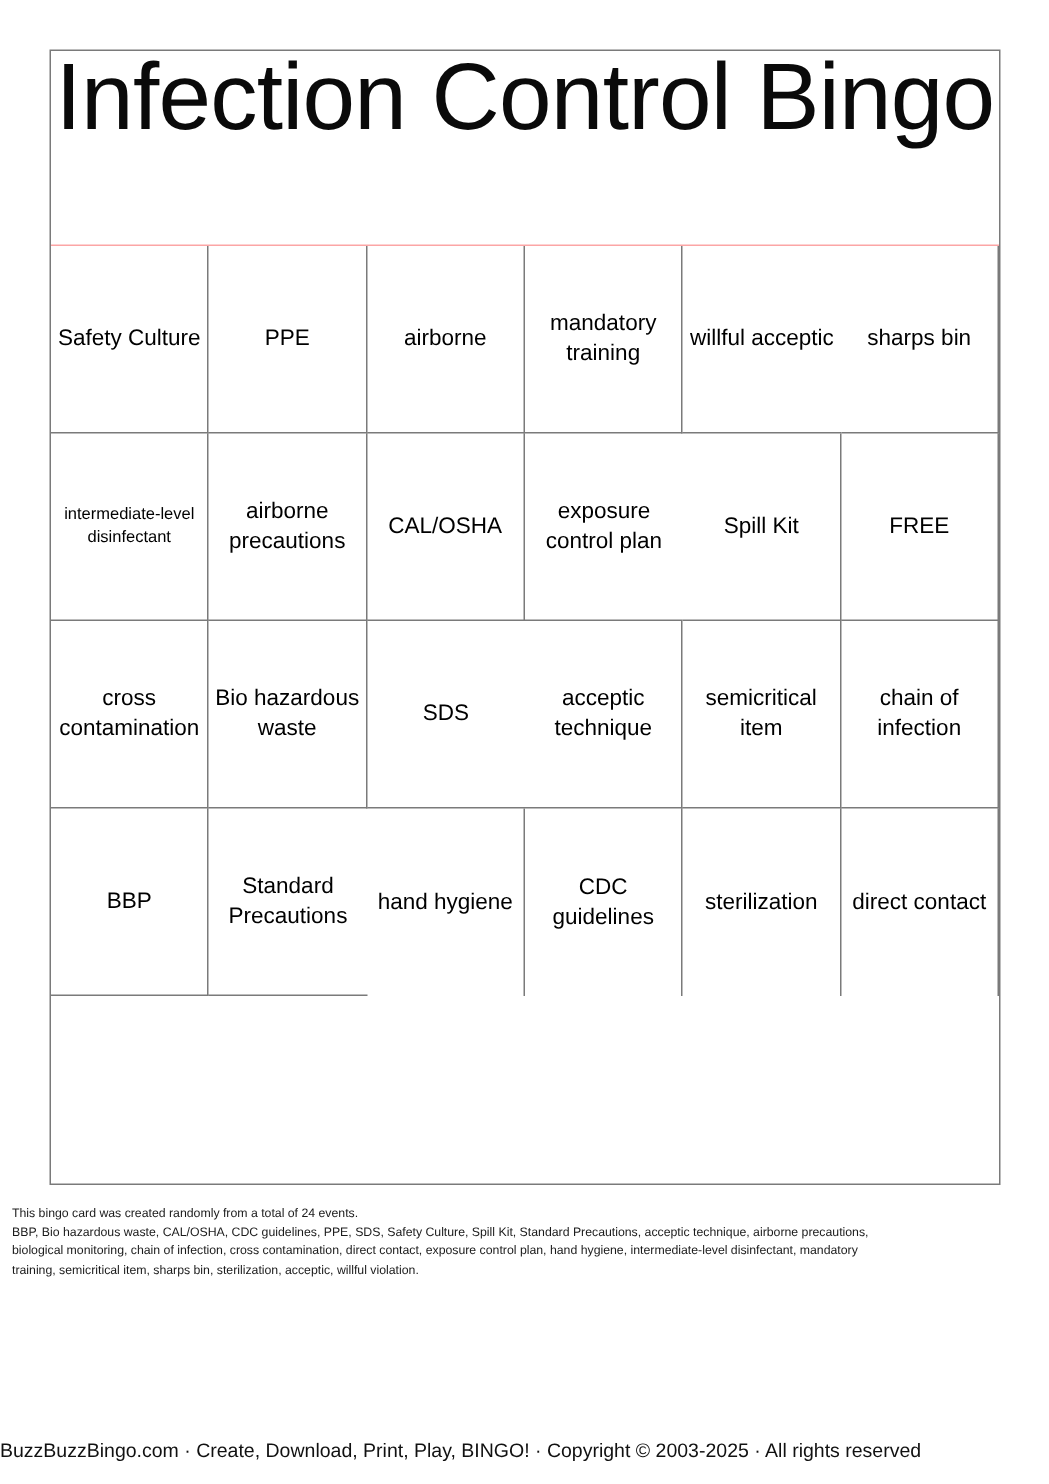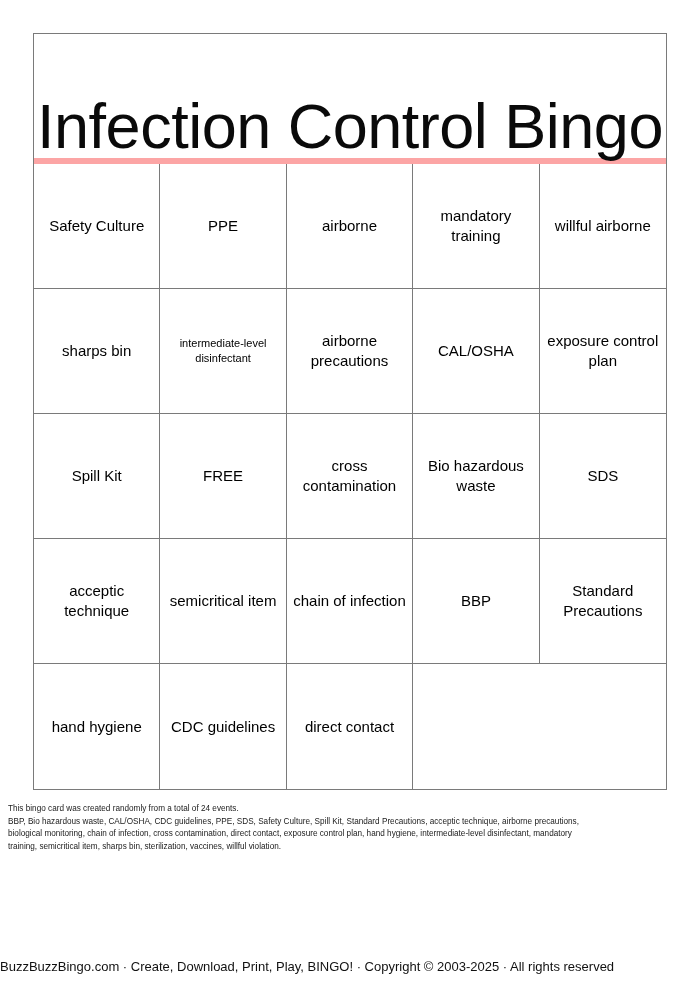--- a/index.html
+++ b/index.html
@@ -33,38 +33,38 @@
     width: 634px;
     height: 757px;
     border: 1px solid #7a7a7a;
     box-sizing: border-box;
     background: #ffffff;
   }
 
   .card-title-row {
     height: 130px;
     box-sizing: border-box;
-    border-bottom: 6px solid #fca5a5;
+    border-bottom: 1px solid #fca5a5;
     display: flex;
-    align-items: flex-end;
+    align-items: flex-start;
     justify-content: center;
   }
 
   .card-title {
     font-size: 63px;
     font-weight: 400;
     line-height: 1;
     letter-spacing: -0.5px;
     white-space: nowrap;
     color: #0a0a0a;
   }
 
   .grid {
     display: grid;
-    grid-template-columns: repeat(5, 1fr);
+    grid-template-columns: repeat(6, 1fr);
     grid-template-rows: repeat(5, 125px);
     height: 625px;
   }
 
   .cell {
     box-sizing: border-box;
     border-right: 1px solid #7a7a7a;
     border-bottom: 1px solid #7a7a7a;
     display: flex;
     align-items: center;
@@ -131,21 +131,21 @@
         <span class="cell-text">PPE</span>
       </div>
       <div class="cell">
         <span class="cell-text">airborne</span>
       </div>
       <div class="cell">
         <span class="cell-text">mandatory training</span>
       </div>
 
       <div class="cell">
-        <span class="cell-text">willful airborne</span>
+        <span class="cell-text">willful acceptic</span>
       </div>
       <div class="cell">
         <span class="cell-text">sharps bin</span>
       </div>
       <div class="cell">
         <span class="cell-text small">intermediate-level disinfectant</span>
       </div>
       <div class="cell">
         <span class="cell-text">airborne precautions</span>
       </div>
@@ -186,30 +186,33 @@
       </div>
 
       <div class="cell">
         <span class="cell-text">Standard Precautions</span>
       </div>
       <div class="cell">
         <span class="cell-text">hand hygiene</span>
       </div>
       <div class="cell">
         <span class="cell-text">CDC guidelines</span>
+      </div>
+      <div class="cell">
+        <span class="cell-text">sterilization</span>
       </div>
       <div class="cell">
         <span class="cell-text">direct contact</span>
       </div>
 
     </div>
   </div>
 
   <div class="fineprint">
     <p>This bingo card was created randomly from a total of 24 events.</p>
     <p>BBP, Bio hazardous waste, CAL/OSHA, CDC guidelines, PPE, SDS, Safety Culture, Spill Kit, Standard Precautions, acceptic technique, airborne precautions,</p>
     <p>biological monitoring, chain of infection, cross contamination, direct contact, exposure control plan, hand hygiene, intermediate-level disinfectant, mandatory</p>
-    <p>training, semicritical item, sharps bin, sterilization, vaccines, willful violation.</p>
+    <p>training, semicritical item, sharps bin, sterilization, acceptic, willful violation.</p>
   </div>
 
   <div class="footer">BuzzBuzzBingo.com · Create, Download, Print, Play, BINGO! · Copyright © 2003-2025 · All rights reserved</div>
 
 </div>
 
 </body></html>

